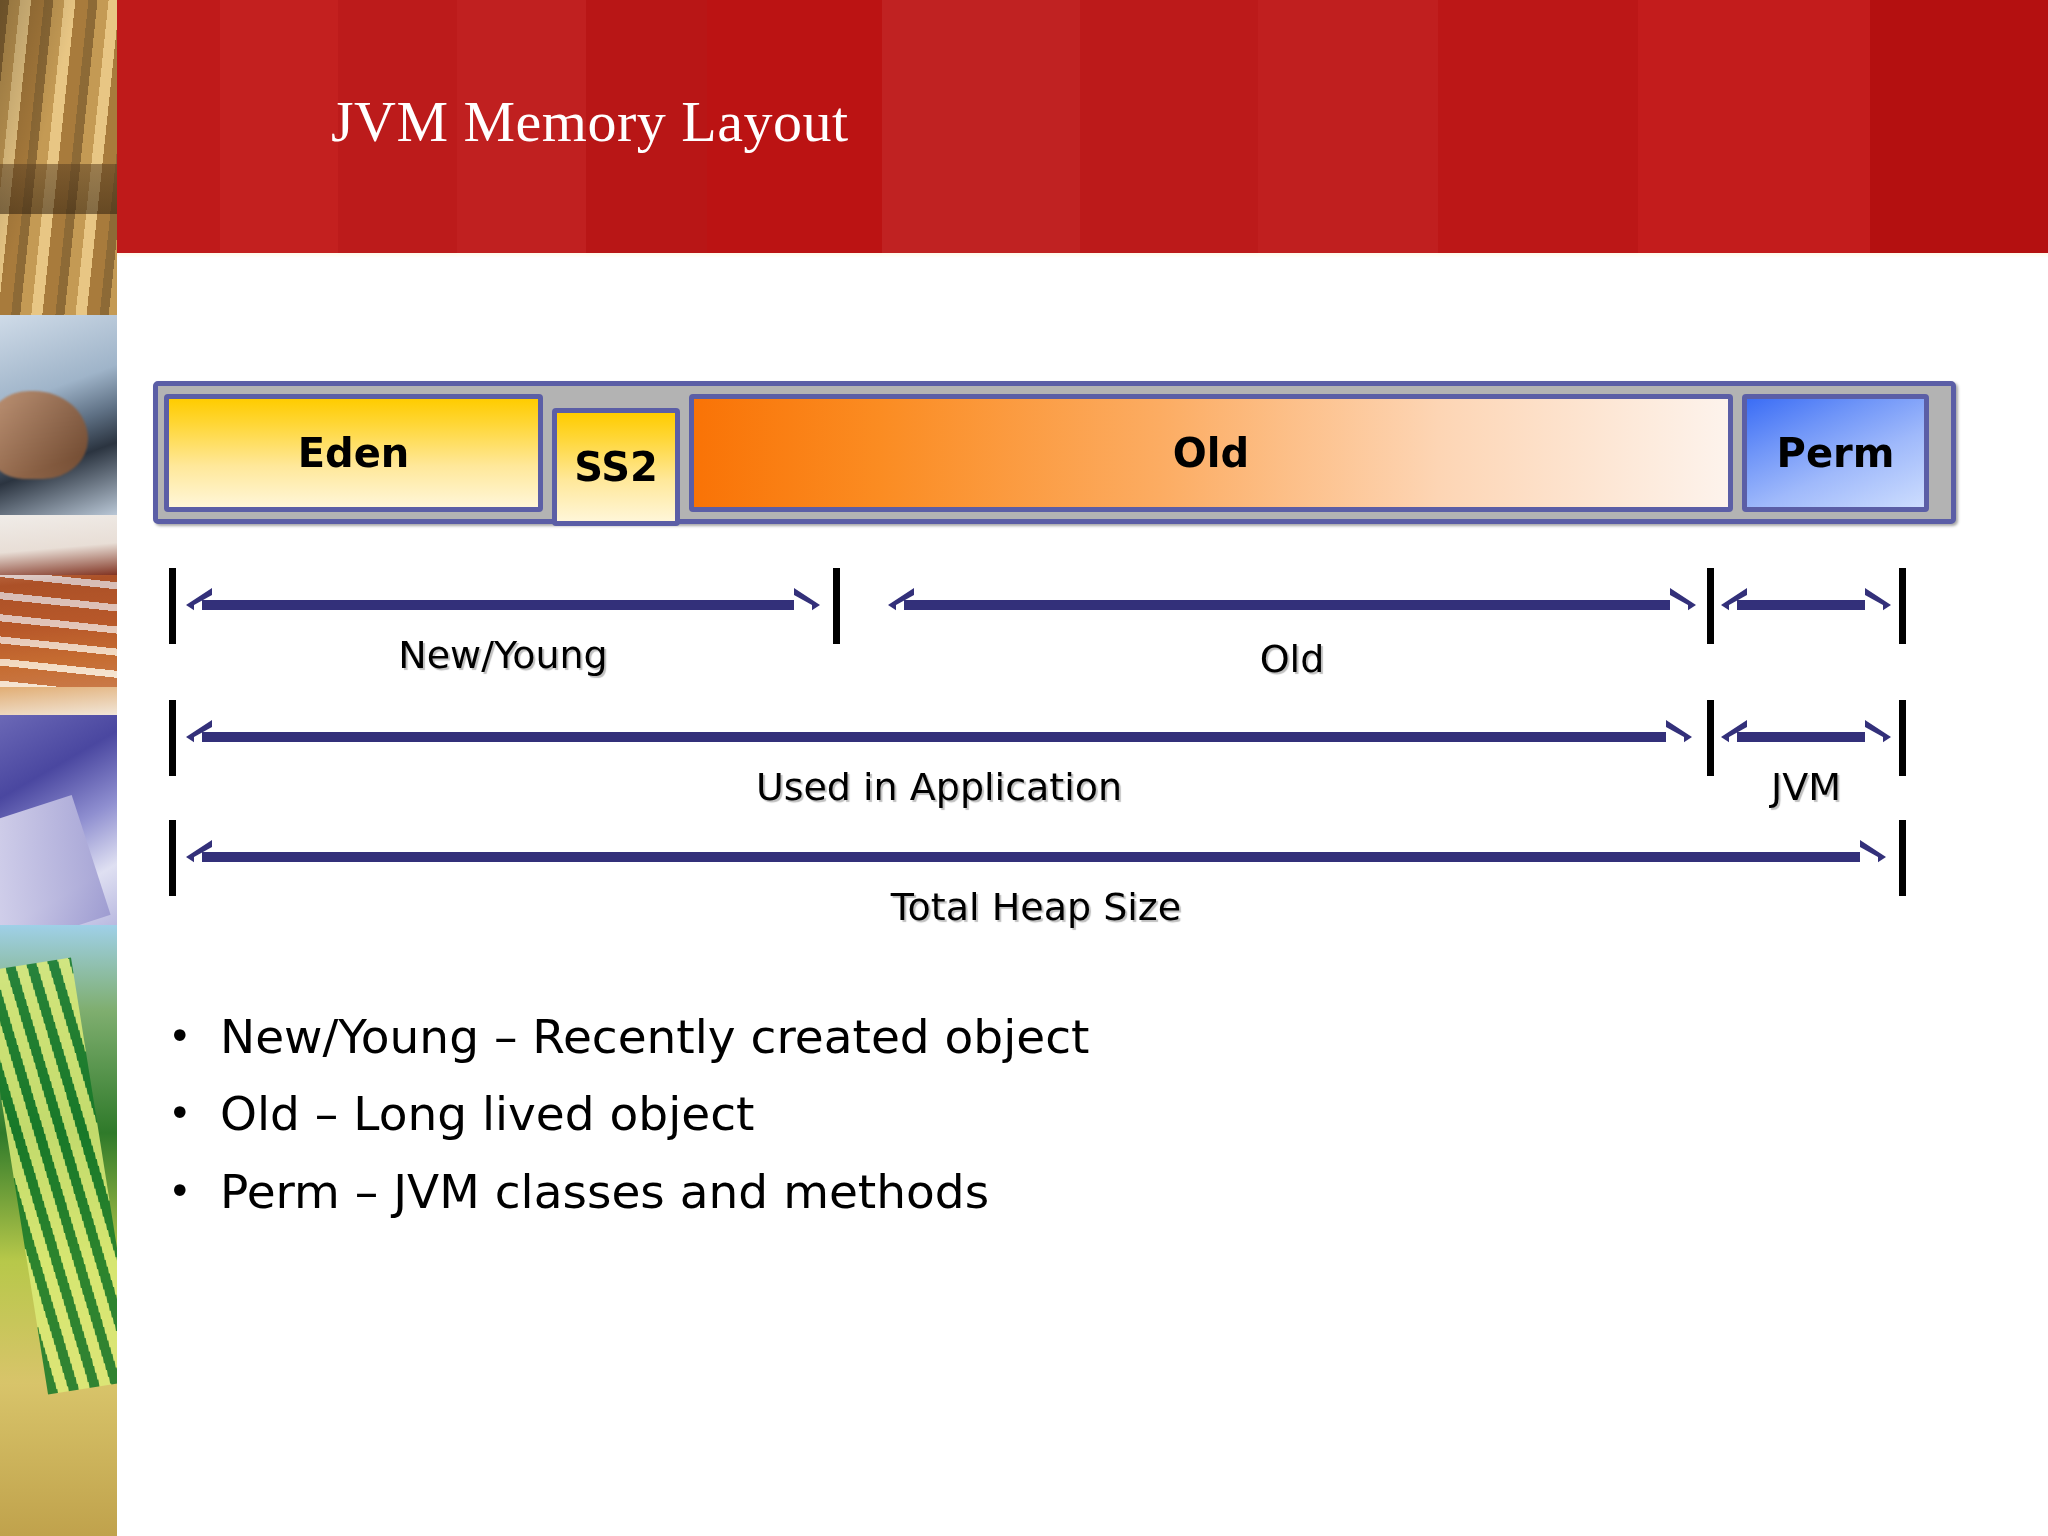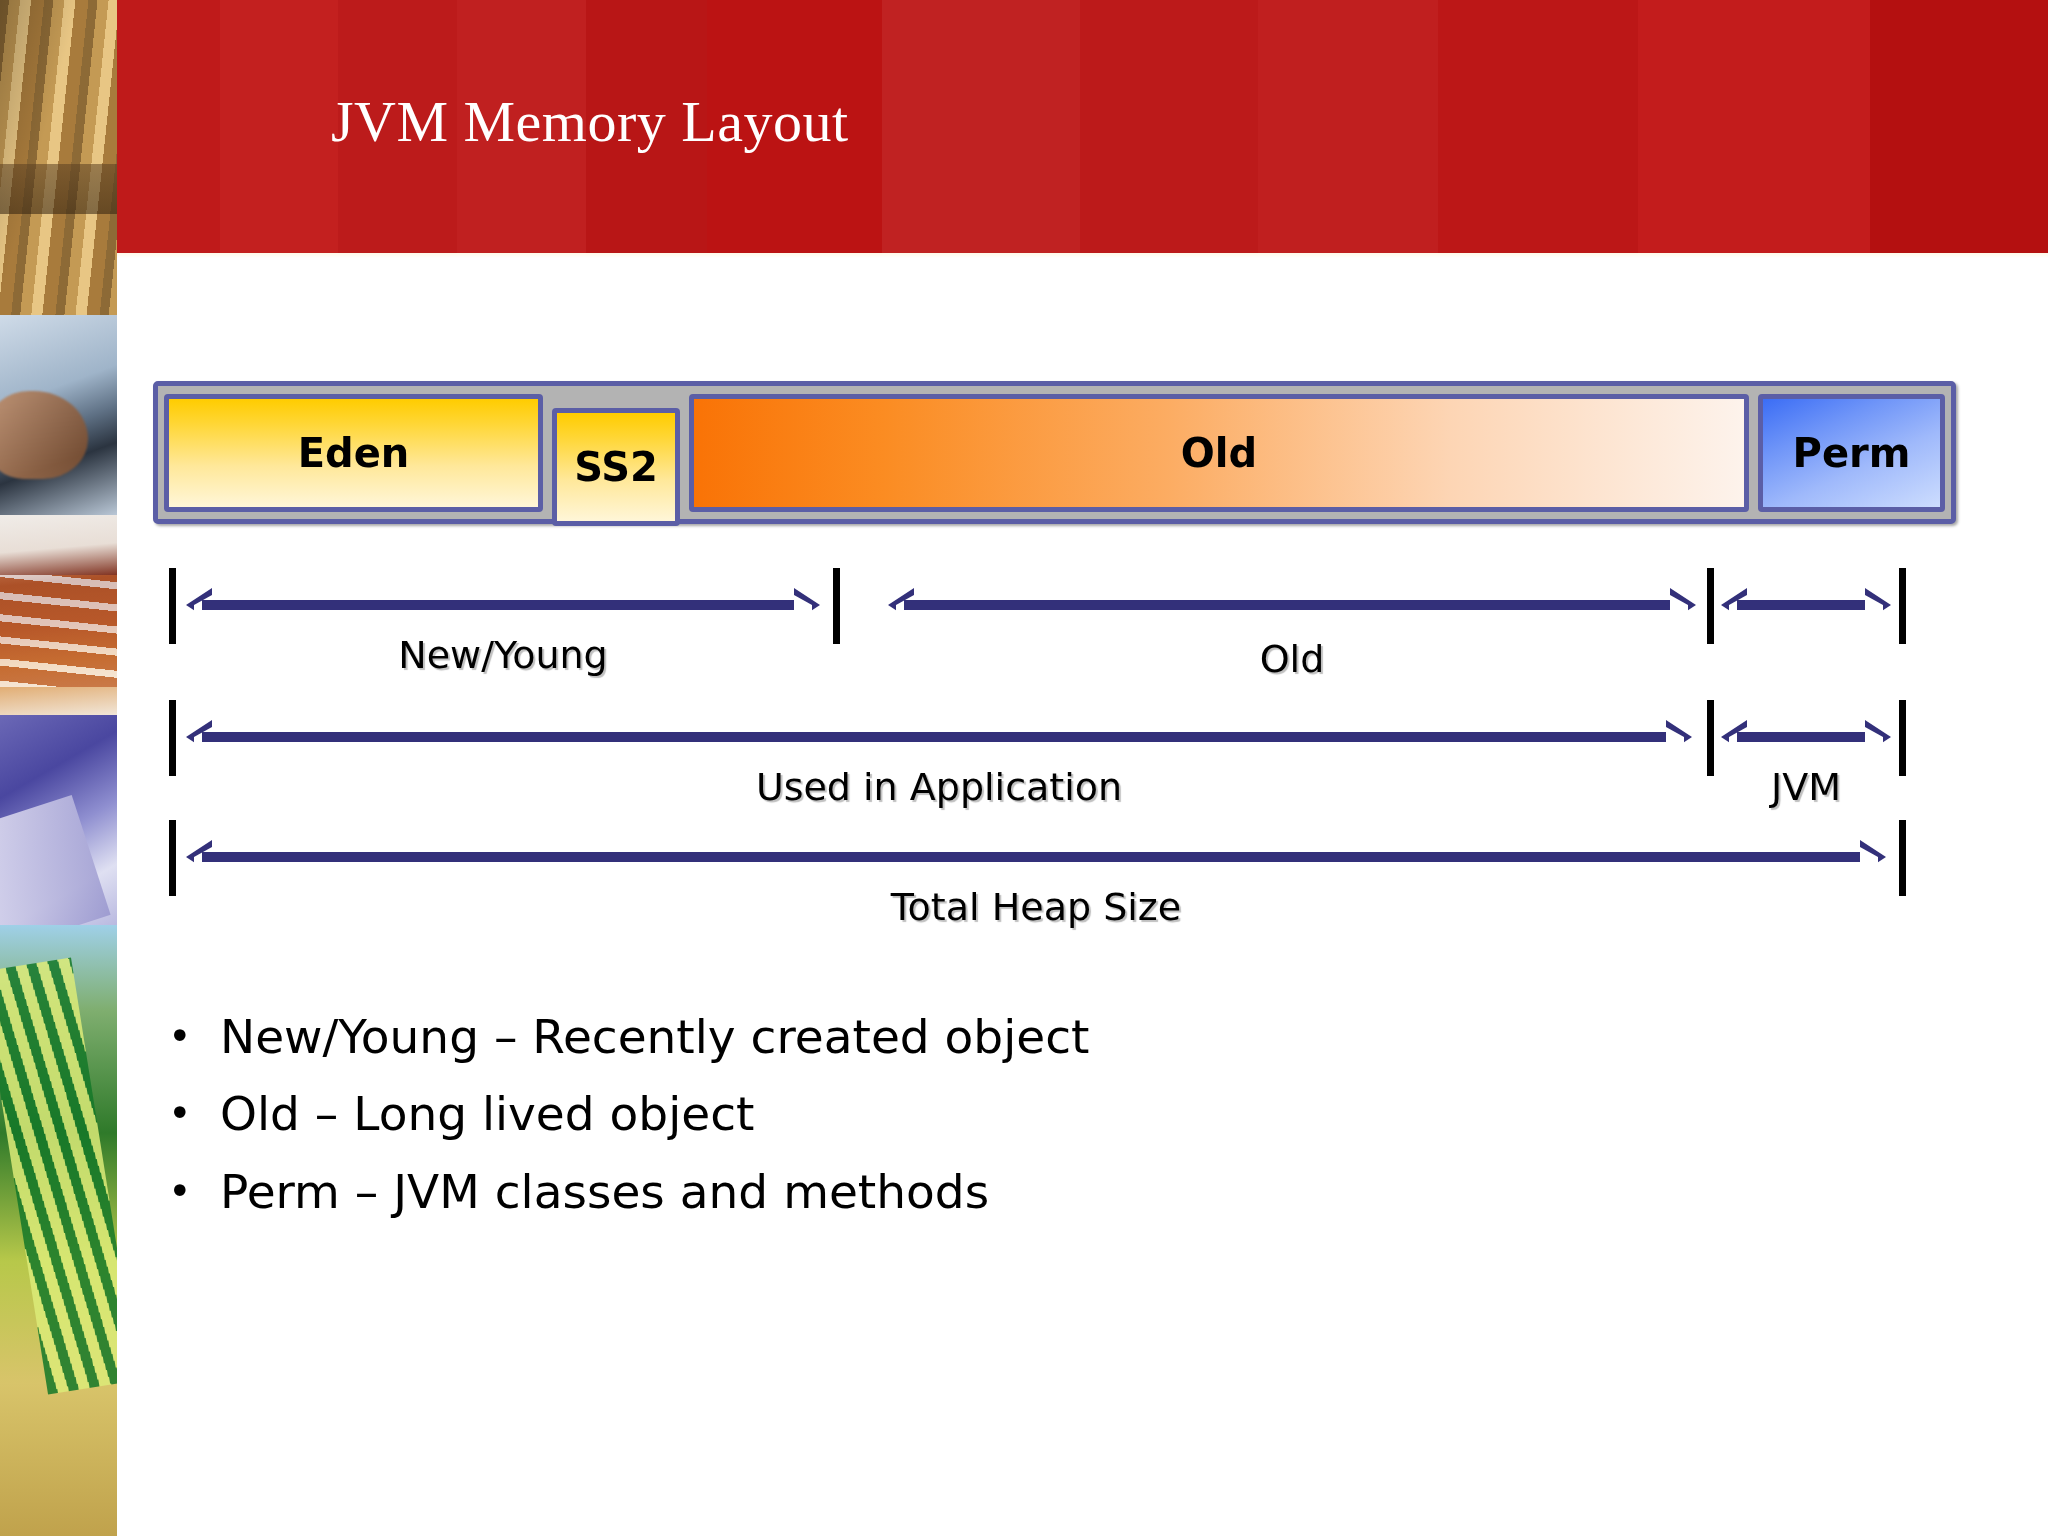--- a/index.html
+++ b/index.html
@@ -103,21 +103,21 @@
     display: flex;
     align-items: center;
     justify-content: center;
     margin-right: 9px;
     font-family: "DejaVu Sans", sans-serif;
     font-weight: bold;
     font-size: 40px;
     color: #000000;
     position: relative;
   }
-  .mem-cell:last-child { margin-right: 0; }
+  .mem-cell:last-child { margin-right: 16px; }
   #cell-eden  { width: 379px; background: linear-gradient(180deg, #ffcc00 0%, #ffd633 22%, #ffe89a 62%, #fff6d8 100%); }
   #cell-ss1   { width: 120px; background: linear-gradient(180deg, #ffcc00 0%, #ffd633 22%, #ffe89a 62%, #fff6d8 100%); }
   #cell-ss2   { width: 128px; background: linear-gradient(180deg, #ffcc00 0%, #ffd633 22%, #ffe89a 62%, #fff6d8 100%); margin-top: 28px; }
   #cell-old   { flex: 1 1 auto; background: linear-gradient(90deg, #f97306 0%, #fb8c22 18%, #fcac62 45%, #fdd5b4 72%, #fdf3ec 100%); }
   #cell-perm  { width: 187px; background: linear-gradient(155deg, #3b6df5 0%, #6f95f8 30%, #9fb9fb 60%, #cdddfe 100%); }
 
   
   .dim-row { position: absolute; height: 120px; }
   .tick {
     position: absolute;

